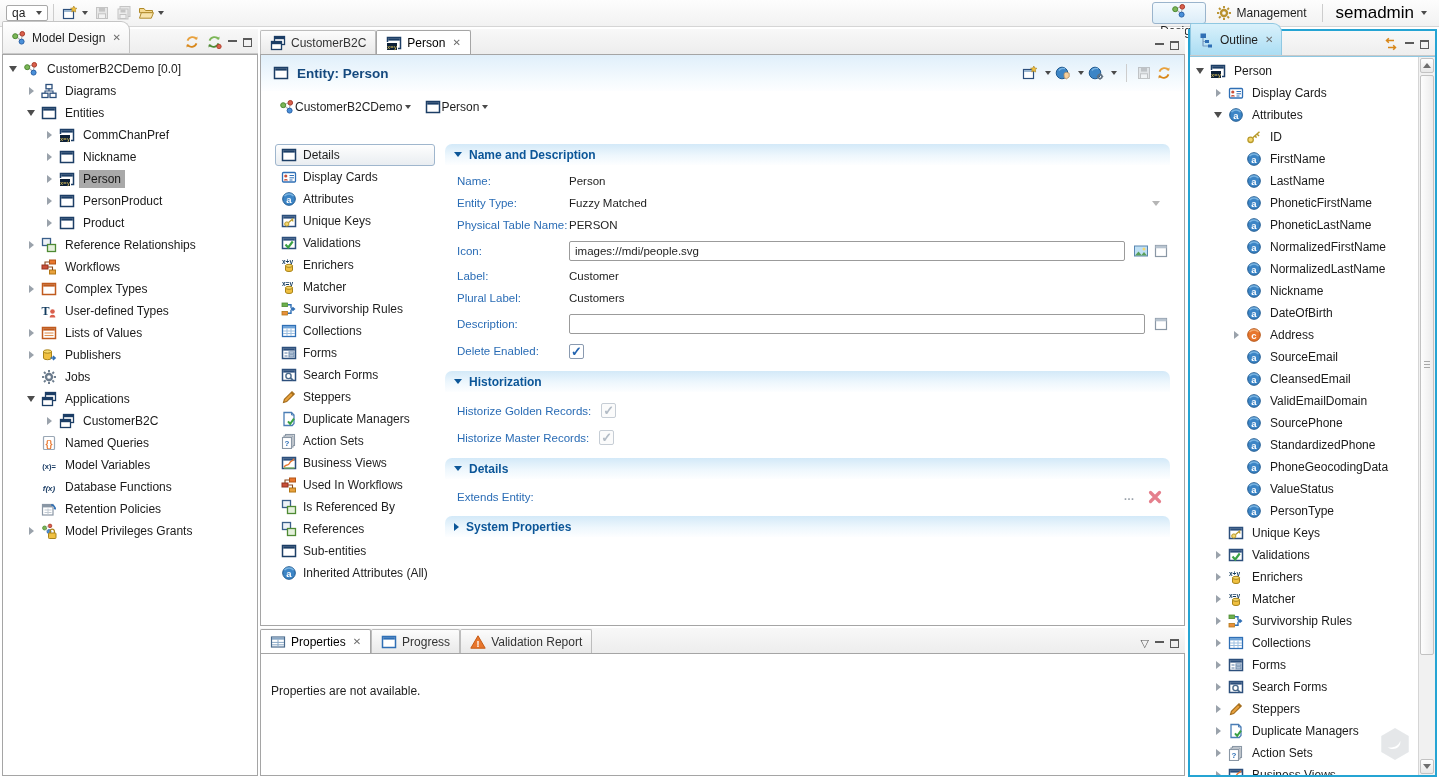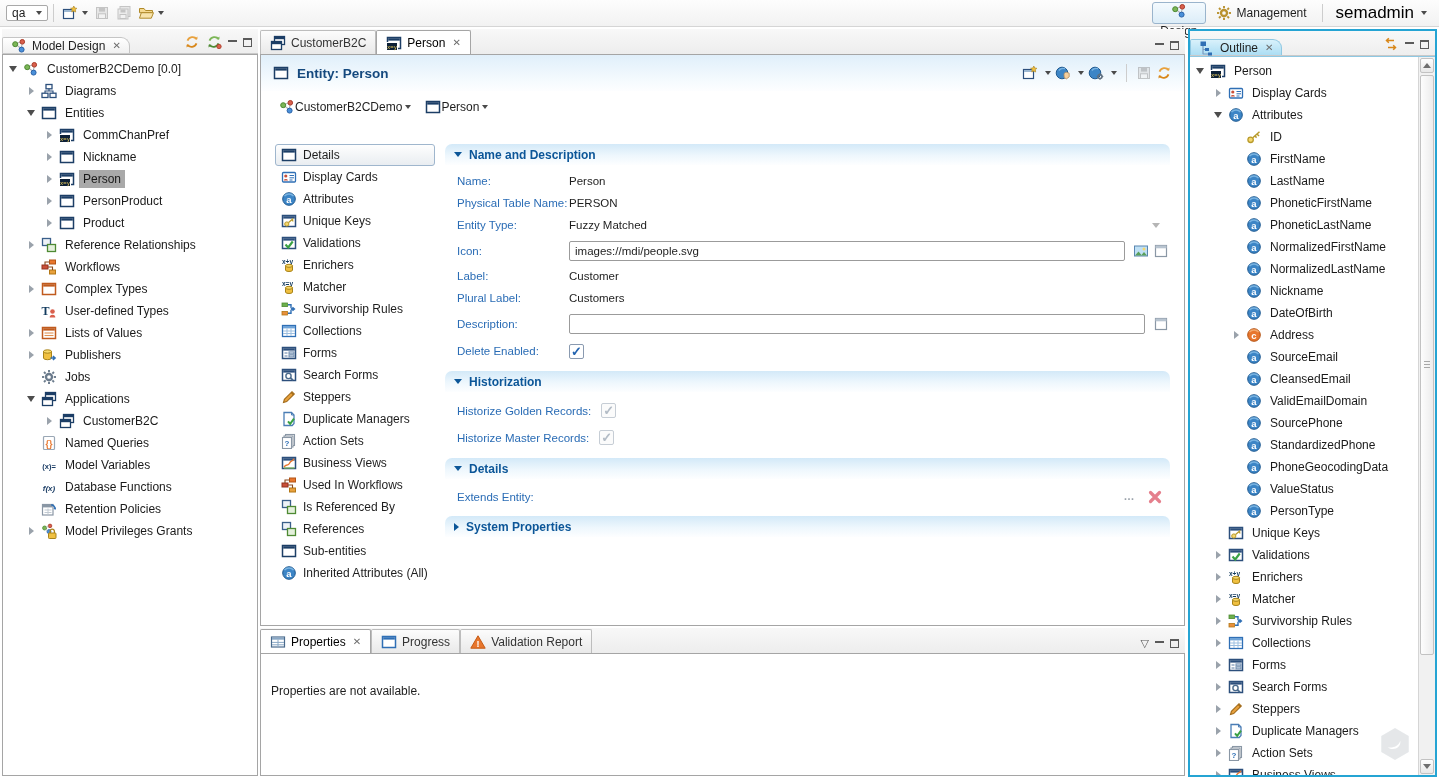--- a/index.html
+++ b/index.html
@@ -18,21 +18,21 @@
   .pbtn { height:22px; display:flex; align-items:center; gap:5px; padding:0 7px; border:1px solid transparent; background:transparent; font-size:12px; color:#1e1e1e; }
   .pbtn.active { border:1px solid #9ab4cc; background:linear-gradient(#f4fafe,#dcedf8); border-radius:3px;flex-direction:column; }
   .ubtn { display:flex; align-items:center; gap:4px; border:none; background:transparent; font-size:17px; padding:0 6px; }
 
   
   .panel { position:absolute; }
   .left-panel  { left:2px;    top:29px; width:256px;  bottom:3px; }
   .center-area { left:260px;  top:29px; width:925px;  bottom:3px; }
   .outline-panel { left:1188px; top:29px; width:249px; bottom:2px; border:2px solid #25a4d3; background:#fff; }
   .vhead { height:25px; display:flex; align-items:flex-end; background:linear-gradient(#f8f8f8,#eeeeee); border-bottom:1px solid #c9c9c9; }
-  .vtab { height:16px; display:flex; align-items:center; gap:5px; padding:0 8px; background:linear-gradient(#ffffff,#f0f0f0); border:1px solid #c5c5c5; border-bottom:none; border-radius:2px 9px 0 0; font-size:12px; white-space:nowrap; }
+  .vtab { height:32px; display:flex; align-items:center; gap:5px; padding:0 8px; background:linear-gradient(#ffffff,#f0f0f0); border:1px solid #c5c5c5; border-bottom:none; border-radius:2px 9px 0 0; font-size:12px; white-space:nowrap; }
   .outline-panel .vtab { background:linear-gradient(#d9f1fb,#abddf3); border-color:#8fc8e2; }
   .xc { color:#6d6d6d; font-size:10px; margin-left:2px; cursor:default; }
   .vtools { margin-left:auto; display:flex; align-items:center; gap:6px; padding:0 6px 3px 0; }
   .mm { display:inline-block; cursor:default; }
   .mm.min { width:9px; height:3px; border-bottom:2px solid #5a5a5a; margin-bottom:4px; }
   .mm.max { width:9px; height:9px; border:1px solid #5a5a5a; border-top:2.5px solid #5a5a5a; }
   .vbody { position:absolute; top:25px; left:0; right:0; bottom:0; border:1px solid #a5a5a5; background:#fff; overflow:hidden; }
   .outline-panel .vbody { border:none; border-top:1px solid #8fc8e2; }
 
   
@@ -829,28 +829,28 @@
       <div class="form" id="form-area">
           <div class="sec-h">
             <span class="tri-d"></span>
             <span class="sec-title">Name and Description</span>
           </div>
           <div class="sec-body">
             <div class="frow t-text">
               <span class="flab">Name:</span>
               <span class="fval">Person</span>
             </div>
-            <div class="frow t-text">
-              <span class="flab">Physical Table Name:</span>
-              <span class="fval">PERSON</span>
-            </div>
             <div class="frow t-select">
               <span class="flab">Entity Type:</span>
               <span class="fval">Fuzzy Matched</span>
               <span class="dda"></span>
+            </div>
+            <div class="frow t-text">
+              <span class="flab">Physical Table Name:</span>
+              <span class="fval">PERSON</span>
             </div>
             <div class="frow t-input">
               <span class="flab">Icon:</span>
               <div class="finput">
                 <span>images://mdi/people.svg</span>
               </div>
               <span class="fbtn">
                 <svg width="16" height="16" viewBox="0 0 16 16" font-family="Liberation Sans,sans-serif">
                   <rect x="1.5" y="3" width="13" height="10" fill="#bfe0f5" stroke="#5a86b0"></rect>
                   <path d="M2 12.5 l3.5 -4 3 3.5 2.5 -3 3 3.5 z" fill="#5aa05a"></path>

